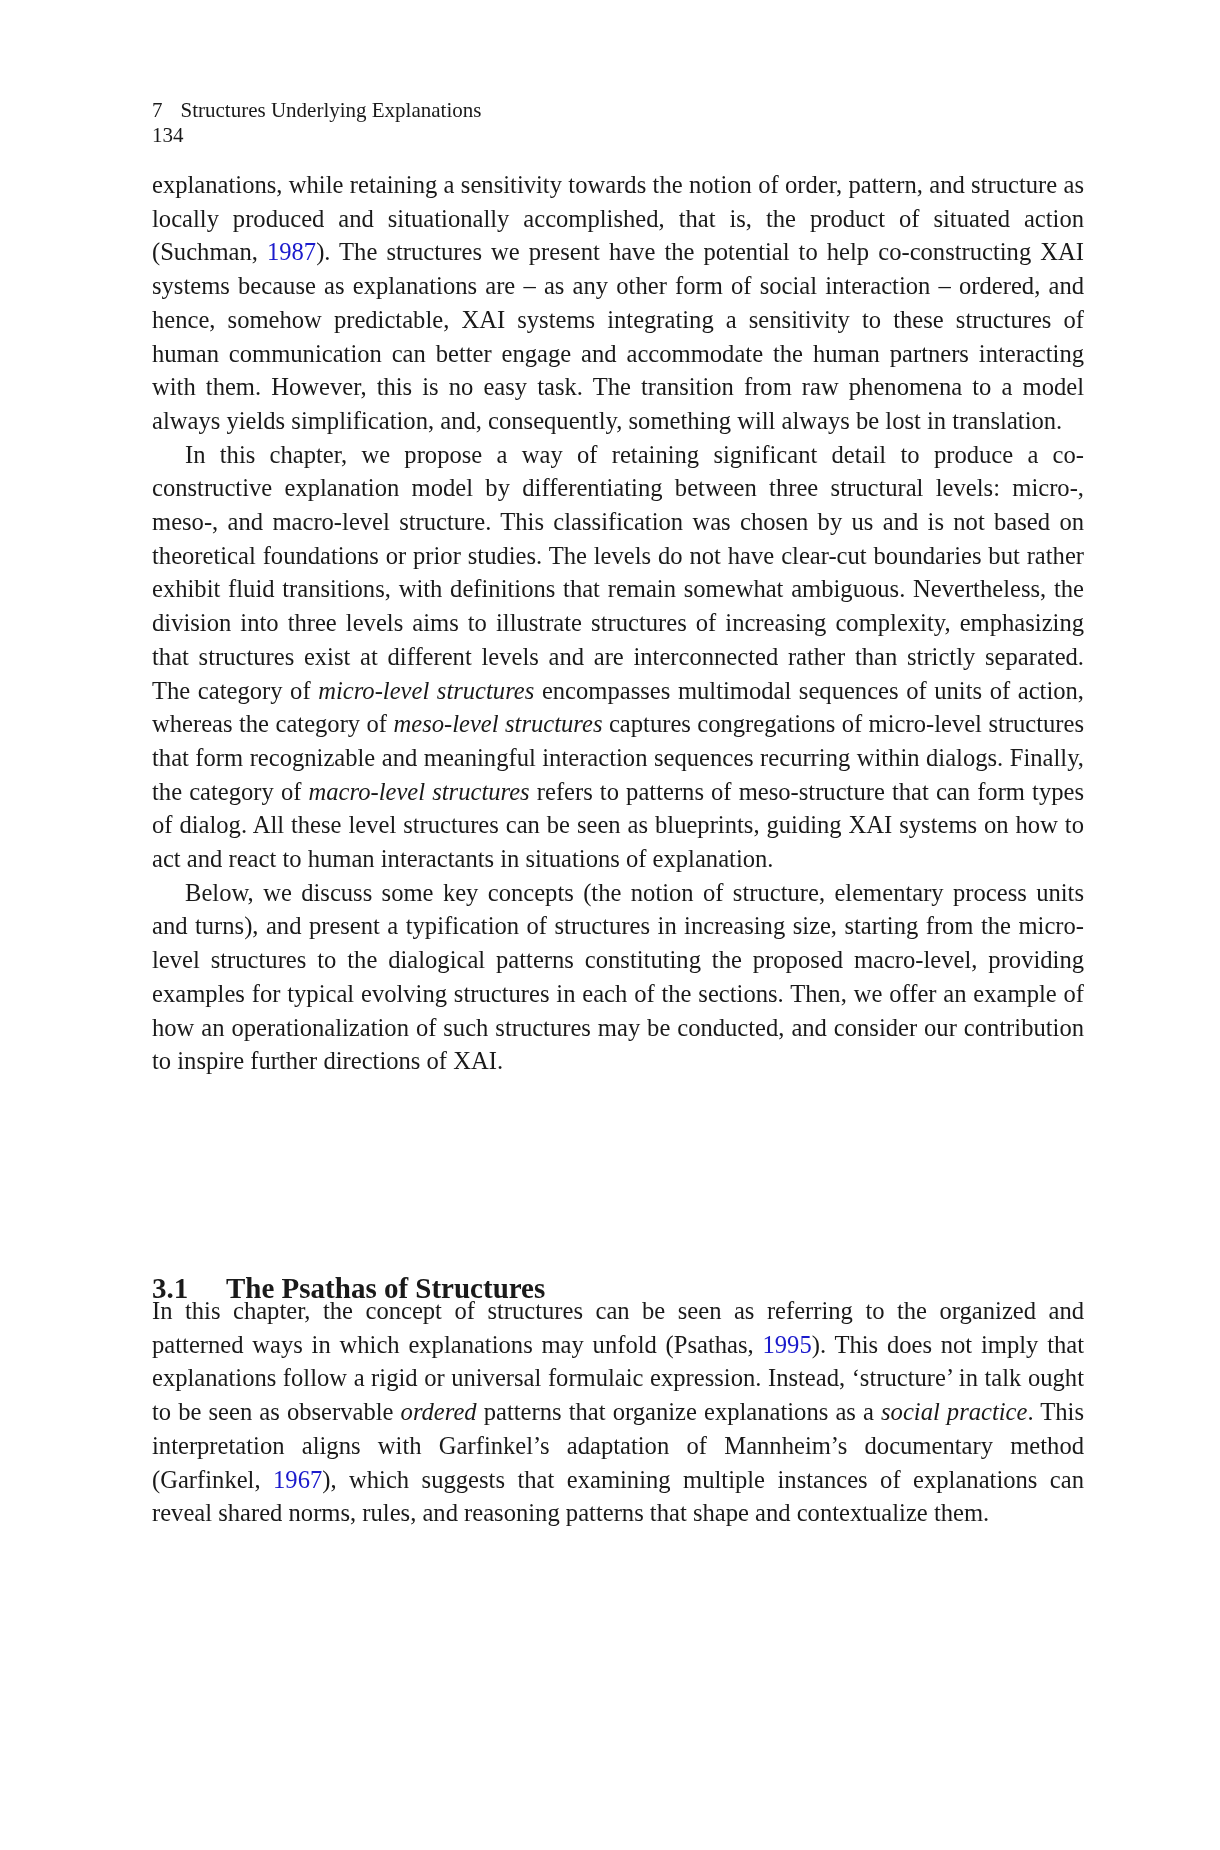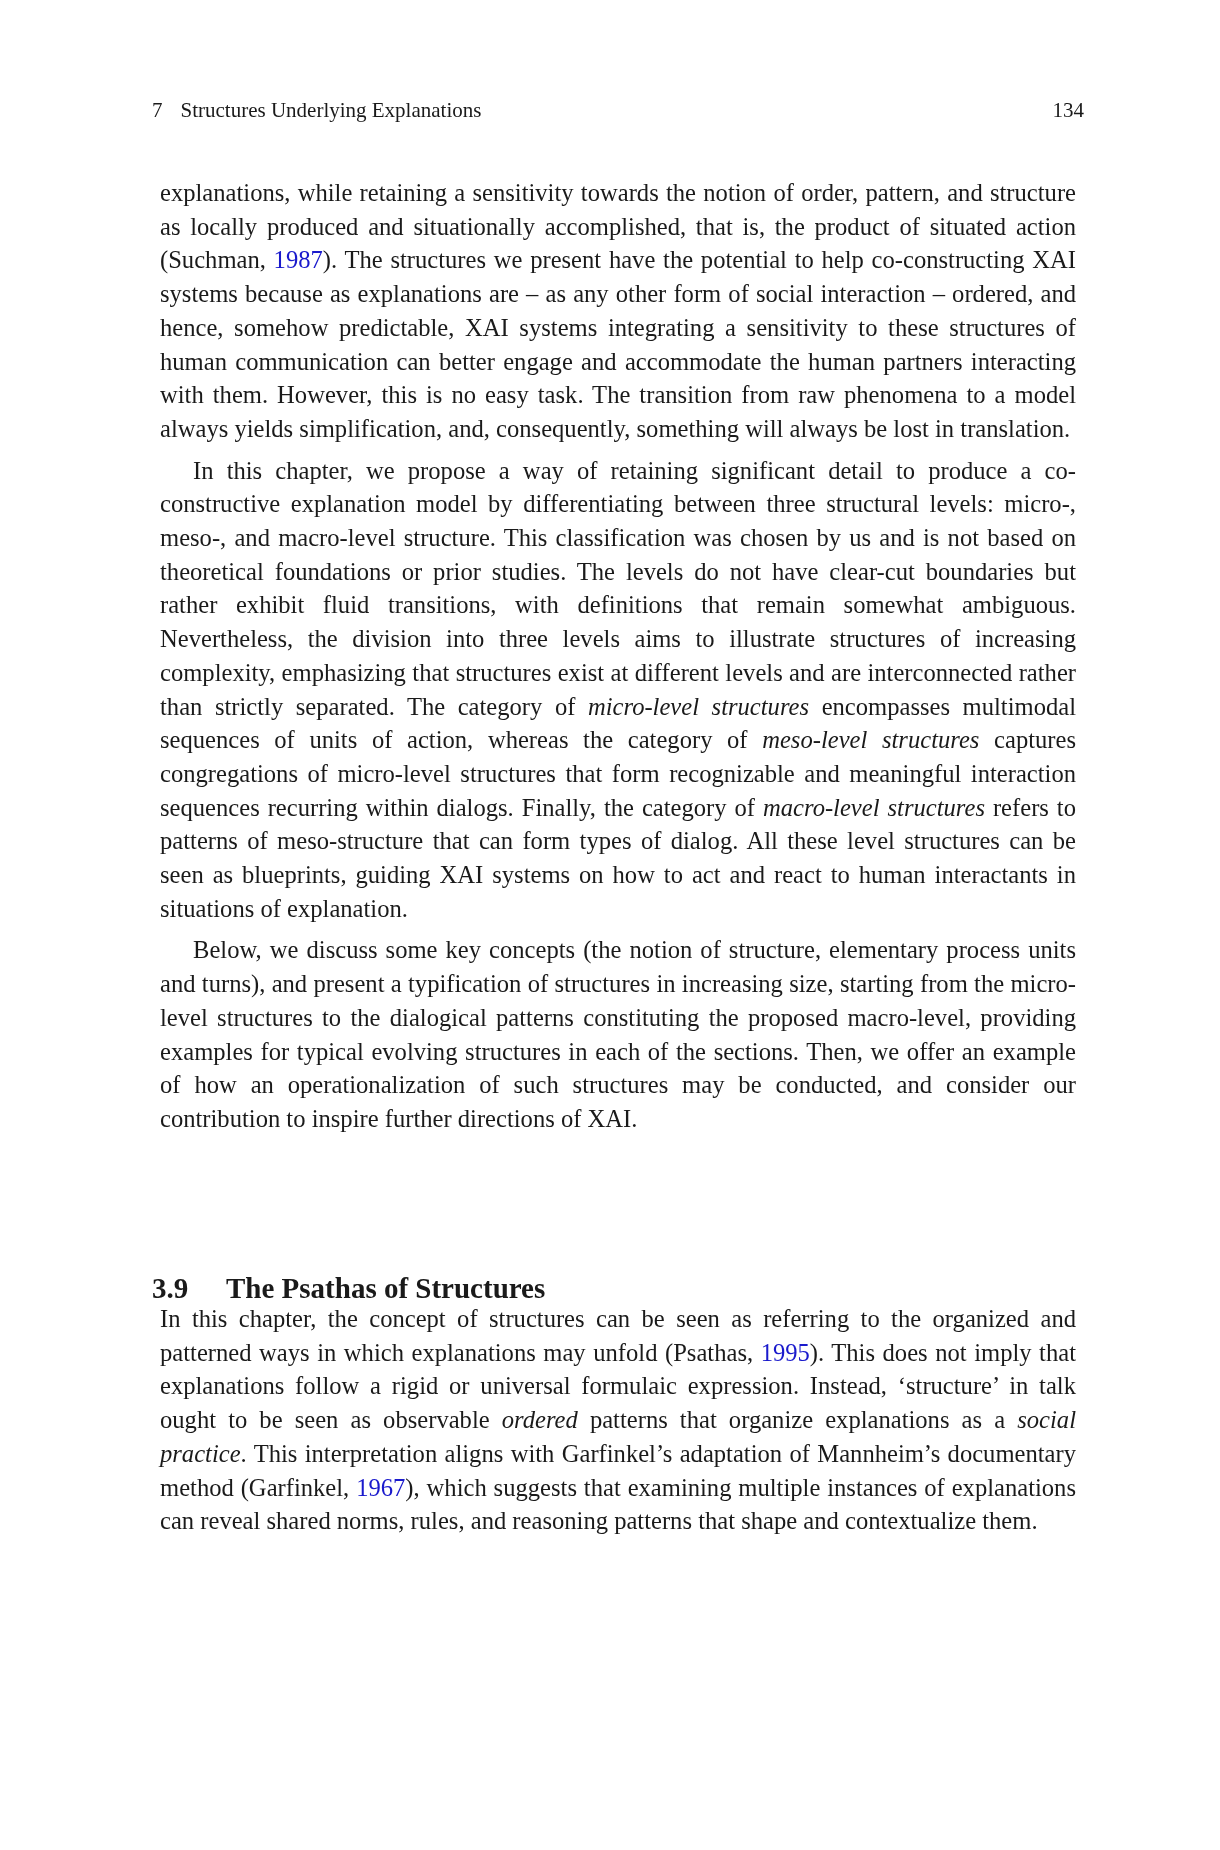--- a/index.html
+++ b/index.html
@@ -1,23 +1,23 @@
 <!DOCTYPE html>
 <html><head>
 <meta charset="utf-8">
 <style>
   html, body { margin: 0; padding: 0; background: #ffffff; }
   body { width: 1220px; height: 1850px; position: relative; overflow: hidden;
          font-family: "Liberation Serif", "DejaVu Serif", serif; color: #1a1a1a; }
   .running-head { position: absolute; top: 98px; left: 152px; width: 932px; height: 30px;
-                  font-size: 21px; display: flex; justify-content: space-between; }
+                  font-size: 21px; display: flex; justify-content: space-between; flex-direction: column; }
   .running-head .left span.num { margin-right: 18px; }
   .body { position: absolute; left: 152px; top: 168px; width: 932px;
           font-size: 24.6px; line-height: 33.7px; text-align: justify; }
-  .body p { margin: 8px; }
+  .body p { margin: 0; }
   .body p.indent { text-indent: 33px; }
   .cite { color: #1a1acc; }
   .section-head { position: absolute; left: 152px; top: 1272px; font-size: 29px; font-weight: bold; }
   .section-head .num { display: inline-block; width: 74px; }
   .body2 { top: 1294px; }
 </style>
 </head>
 <body>
 
 <div class="running-head">
@@ -27,18 +27,18 @@
   <div>134</div>
 </div>
 
 <div class="body">
   <p><span>explanations, while retaining a sensitivity towards the notion of order, pattern, and structure as locally produced and situationally accomplished, that is, the product of situated action (Suchman, </span><a class="cite">1987</a><span>). The structures we present have the potential to help co-constructing XAI systems because as explanations are – as any other form of social interaction – ordered, and hence, somehow predictable, XAI systems integrating a sensitivity to these structures of human communication can better engage and accommodate the human partners interacting with them. However, this is no easy task. The transition from raw phenomena to a model always yields simplification, and, consequently, something will always be lost in translation.</span></p>
   <p class="indent"><span>In this chapter, we propose a way of retaining significant detail to produce a co-constructive explanation model by differentiating between three structural levels: micro-, meso-, and macro-level structure. This classification was chosen by us and is not based on theoretical foundations or prior studies. The levels do not have clear-cut boundaries but rather exhibit fluid transitions, with definitions that remain somewhat ambiguous. Nevertheless, the division into three levels aims to illustrate structures of increasing complexity, emphasizing that structures exist at different levels and are interconnected rather than strictly separated. The category of </span><em>micro-level structures</em><span> encompasses multimodal sequences of units of action, whereas the category of </span><em>meso-level structures</em><span> captures congregations of micro-level structures that form recognizable and meaningful interaction sequences recurring within dialogs. Finally, the category of </span><em>macro-level structures</em><span> refers to patterns of meso-structure that can form types of dialog. All these level structures can be seen as blueprints, guiding XAI systems on how to act and react to human interactants in situations of explanation.</span></p>
   <p class="indent">Below, we discuss some key concepts (the notion of structure, elementary process units and turns), and present a typification of structures in increasing size, starting from the micro-level structures to the dialogical patterns constituting the proposed macro-level, providing examples for typical evolving structures in each of the sections. Then, we offer an example of how an operationalization of such structures may be conducted, and consider our contribution to inspire further directions of XAI.</p>
 </div>
 
 <div class="section-head">
-  <span class="num">3.9</span><span>The Psathas of Structures</span>
+  <span class="num">3.1</span><span>The Psathas of Structures</span>
 </div>
 
 <div class="body body2">
   <p><span>In this chapter, the concept of structures can be seen as referring to the organized and patterned ways in which explanations may unfold (Psathas, </span><a class="cite">1995</a><span>). This does not imply that explanations follow a rigid or universal formulaic expression. Instead, ‘structure’ in talk ought to be seen as observable </span><em>ordered</em><span> patterns that organize explanations as a </span><em>social practice</em><span>. This interpretation aligns with Garfinkel’s adaptation of Mannheim’s documentary method (Garfinkel, </span><a class="cite">1967</a><span>), which suggests that examining multiple instances of explanations can reveal shared norms, rules, and reasoning patterns that shape and contextualize them.</span></p>
 </div>
 
 </body></html>

